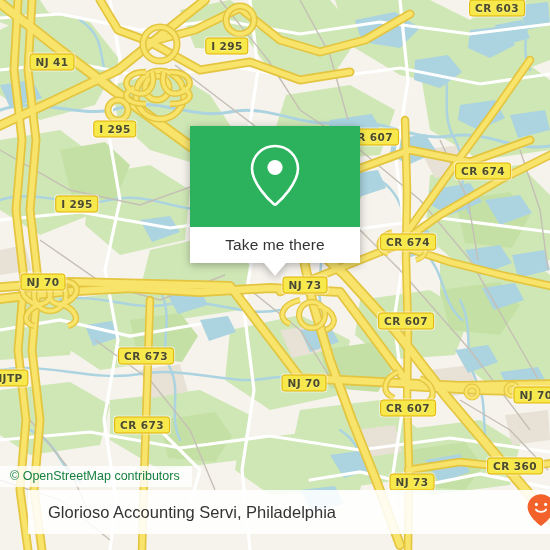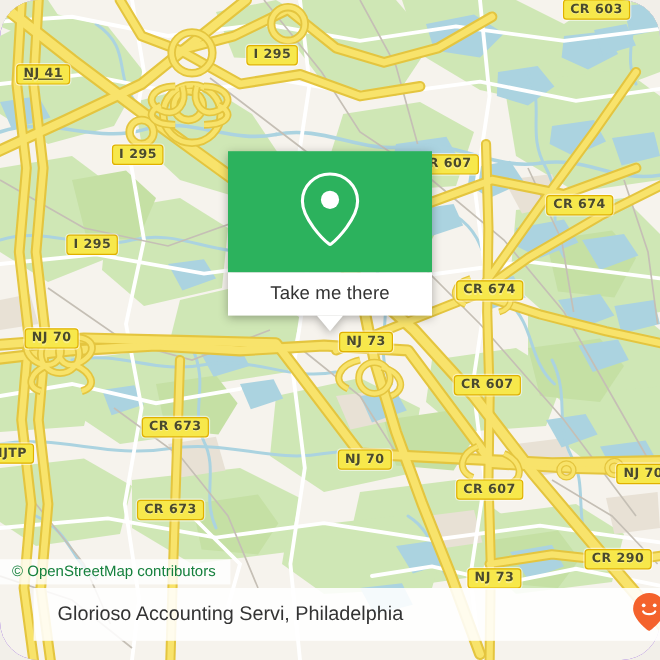--- a/index.html
+++ b/index.html
@@ -1,21 +1,21 @@
 <!DOCTYPE html>
 <html><head>
 <meta charset="utf-8">
 <style>
   html,body{margin:0;padding:0;background:#fff;}
   body{width:550px;height:550px;overflow:hidden;font-family:"Liberation Sans",sans-serif;}
 
   #app{position:relative;width:550px;height:550px;overflow:hidden;background:#f2efe9;}
 
   
-  #map{position:absolute;inset:0;background:#6d28d9;overflow:hidden;border-radius:32px;}
+  #map{position:absolute;inset:0;background:#6d28d9;overflow:hidden;}
   #map svg{position:absolute;left:0;top:0;}
 
   
   .shield{
     position:absolute;
     background:#f7e84b;
     border:1.4px solid #e0b100;
     border-radius:3px;
     color:#4a4a2c;
     font-family:"DejaVu Sans","Liberation Sans",sans-serif;
@@ -379,37 +379,37 @@
         <g fill="none" stroke="#f8e36b" stroke-width="3.2">
           <path d="M392,232 C378,236 374,248 388,254"></path>
           <path d="M414,236 C428,242 430,256 416,260"></path>
         </g>
       </g>
     </svg>
 
     <div id="shields">
         <div class="shield" style="left: 497px; top: 8px;">CR 603</div>
         <div class="shield" style="left: 227px; top: 46px;">I 295</div>
-        <div class="shield" style="left: 36px; top: 62px; text-decoration: underline;">NJ 41</div>
+        <div class="shield" style="left: 52px; top: 62px;">NJ 41</div>
         <div class="shield" style="left: 115px; top: 129px;">I 295</div>
         <div class="shield" style="left: 371px; top: 137px;">CR 607</div>
         <div class="shield" style="left: 483px; top: 171px;">CR 674</div>
         <div class="shield" style="left: 77px; top: 204px;">I 295</div>
         <div class="shield" style="left: 408px; top: 242px;">CR 674</div>
         <div class="shield" style="left: 43px; top: 282px;">NJ 70</div>
         <div class="shield" style="left: 305px; top: 285px;">NJ 73</div>
         <div class="shield" style="left: 406px; top: 321px;">CR 607</div>
         <div class="shield" style="left: 146px; top: 356px;">CR 673</div>
         <div class="shield" style="left: 8px; top: 378px;">NJTP</div>
         <div class="shield" style="left: 304px; top: 383px;">NJ 70</div>
         <div class="shield" style="left: 408px; top: 408px;">CR 607</div>
         <div class="shield" style="left: 536px; top: 395px;">NJ 70</div>
         <div class="shield" style="left: 142px; top: 425px;">CR 673</div>
         <div class="shield" style="left: 412px; top: 482px;">NJ 73</div>
-        <div class="shield" style="left: 515px; top: 466px;">CR 290</div>
+        <div class="shield" style="left: 515px; top: 466px;">CR 360</div>
       </div>
   </div>
 
   <div id="popup">
     <div id="popup-top">
       <span>
         <svg width="56" height="66" viewBox="0 0 56 66" aria-hidden="true">
           <path d="M28 4 C15.3 4 5 14.1 5 26.6 C5 41.5 22.5 58.6 27 62.2 C27.6 62.7 28.4 62.7 29 62.2 C33.5 58.6 51 41.5 51 26.6 C51 14.1 40.7 4 28 4 Z" fill="none" stroke="#ffffff" stroke-width="2.6"></path>
           <circle cx="28" cy="25.5" r="7.6" fill="#ffffff"></circle>
         </svg>

